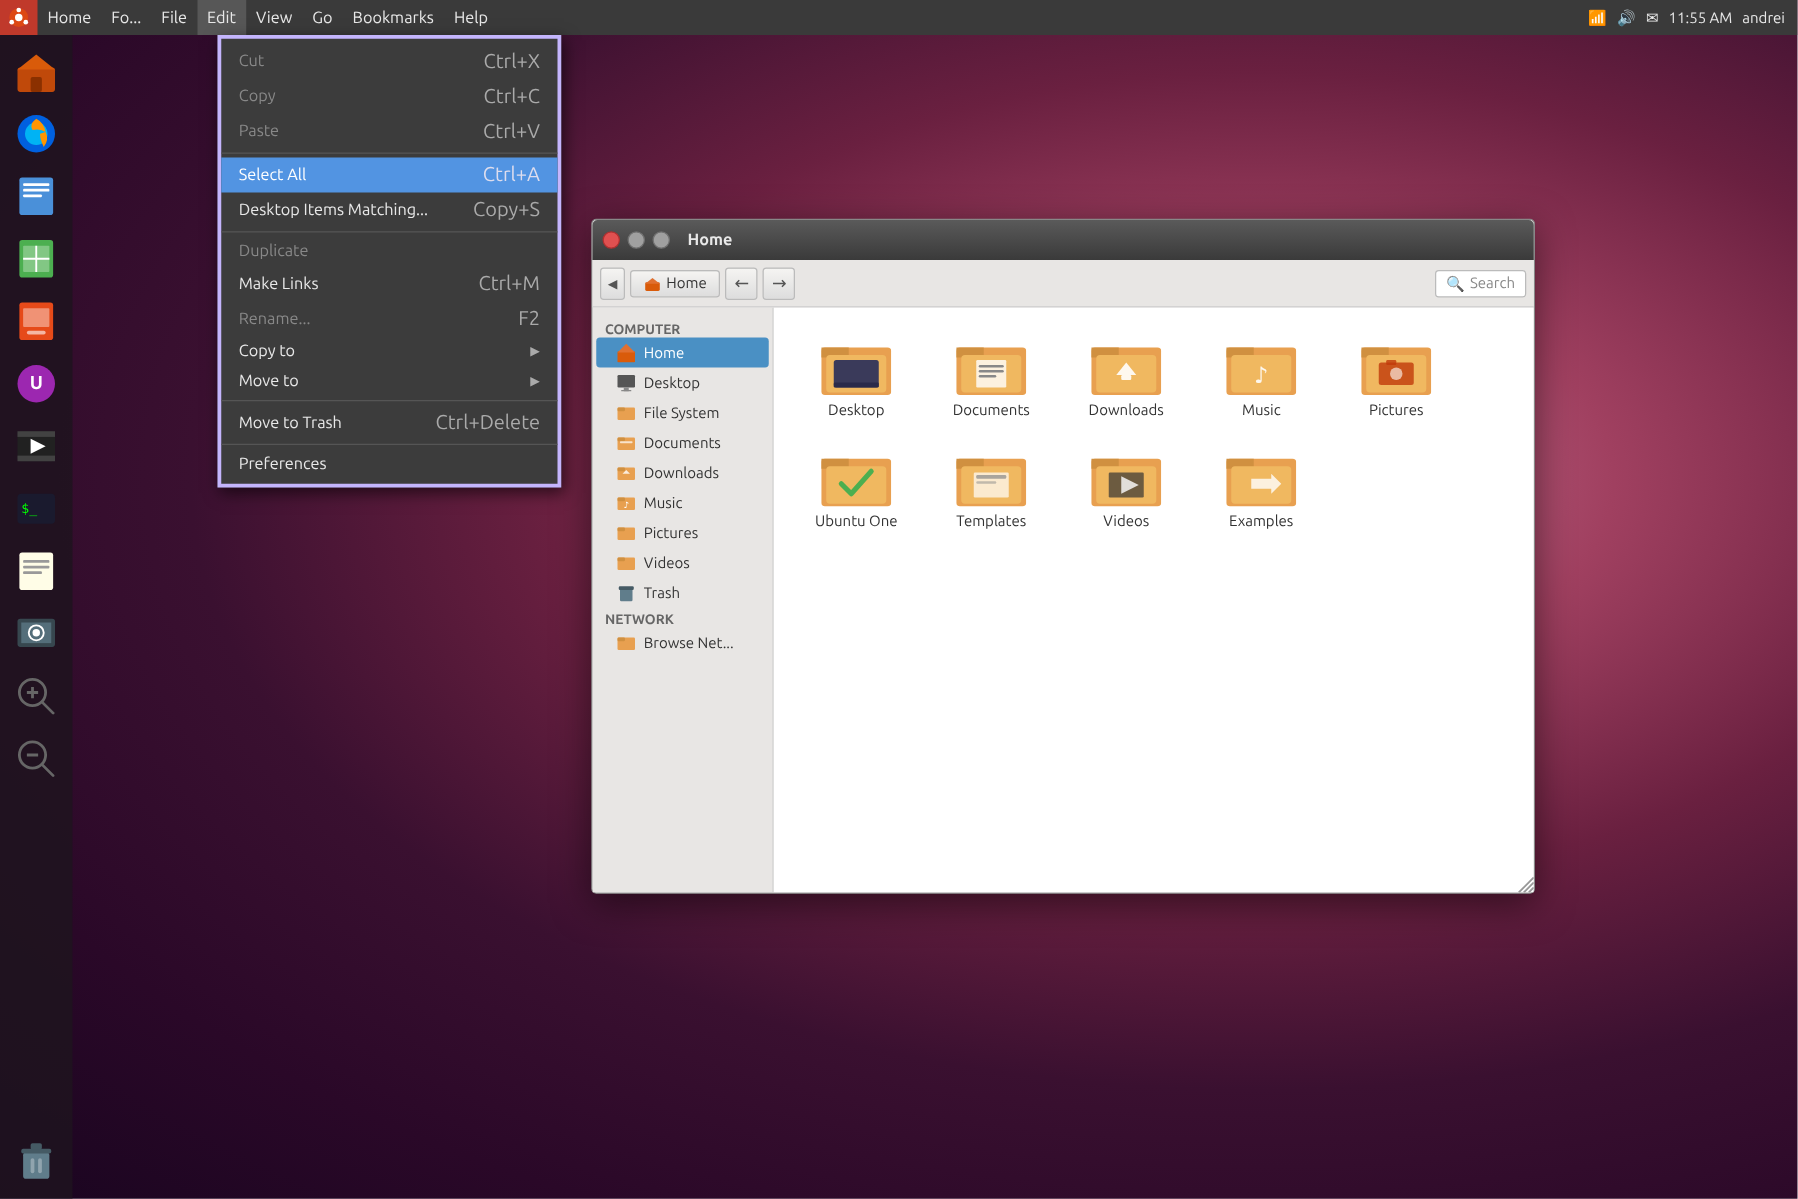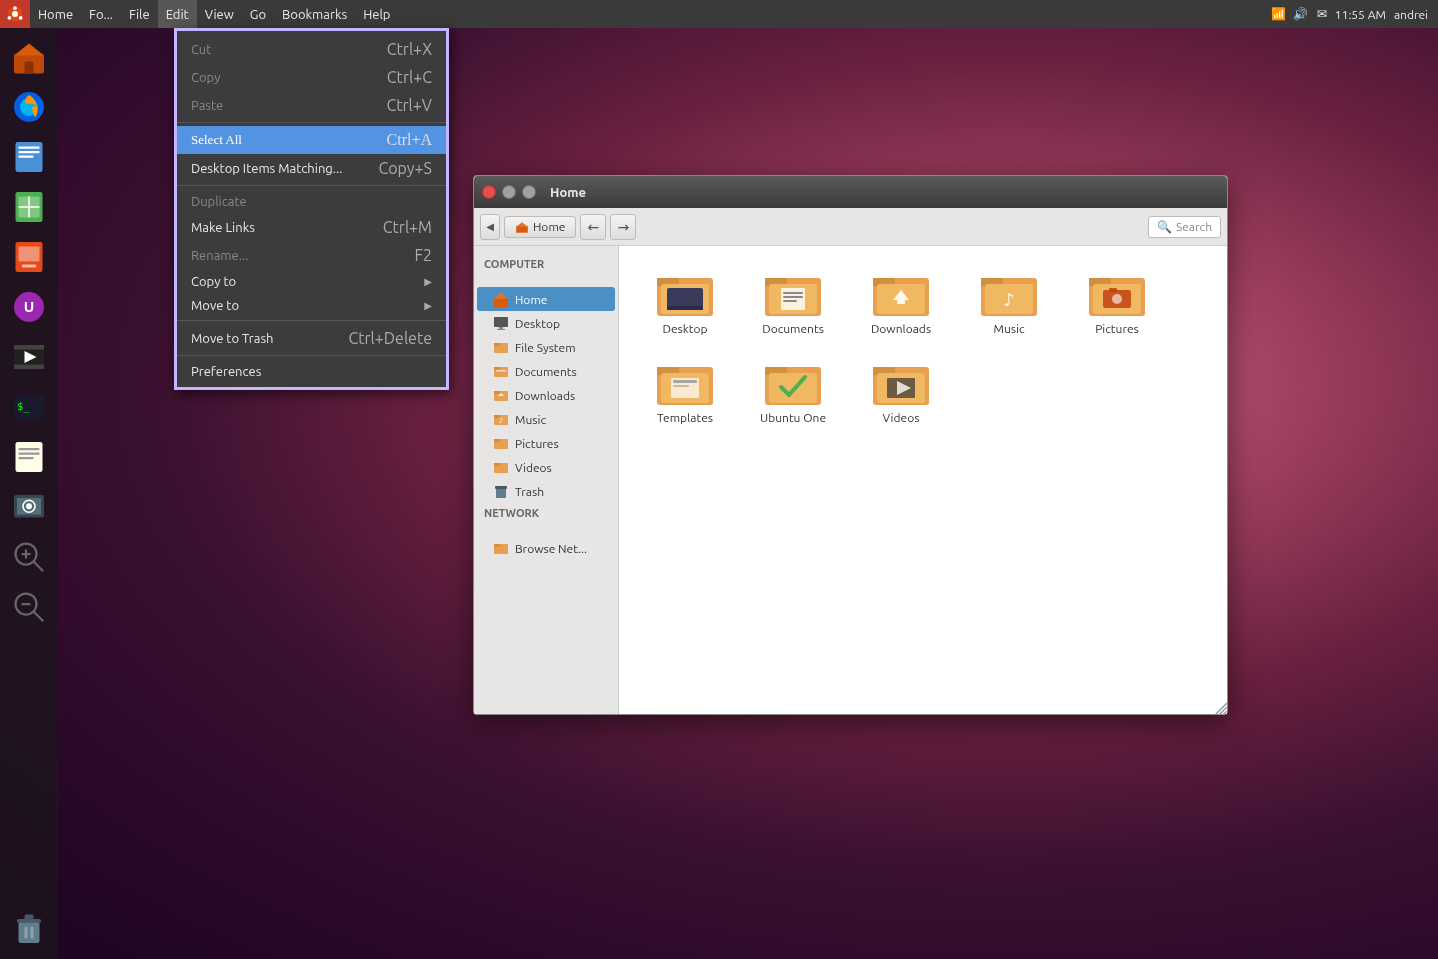--- a/index.html
+++ b/index.html
@@ -193,21 +193,21 @@
     }
     .fm-sidebar {
       width: 145px;
       background: #e8e6e4;
       border-right: 1px solid #ccc;
       overflow-y: auto;
       padding: 8px 0;
       font-size: 12px;
     }
     .fm-sidebar-section-label {
-      padding: 4px 10px 17px;
+      padding: 4px 10px 0;
       font-size: 11px;
       color: #666;
       font-weight: bold;
       text-transform: uppercase;
     }
     .fm-sidebar-item {
       padding: 4px 10px 4px 16px;
       display: flex;
       align-items: center;
       gap: 6px;
@@ -280,21 +280,20 @@
     .menu-item {
       display: flex;
       align-items: center;
       justify-content: space-between;
       padding: 5px 14px;
       cursor: pointer;
     }
     .menu-item.highlighted {
       background: #5294e2;
       color: white;
-      font-family: Liberation Serif, serif;
     }
     .menu-item.disabled {
       color: #888;
       cursor: default;
     }
     .menu-shortcut {
       color: #aaa;
       font-size: 16px;
     }
     .menu-item.highlighted .menu-shortcut { color: #dde; }
@@ -702,55 +701,67 @@
       </div>
 
 
       <div class="fm-folder-item">
         <div class="fm-folder-icon">
           <svg viewBox="0 0 56 48" width="56" height="48">
             <rect x="0" y="8" width="56" height="38" rx="3" fill="#e8a050"></rect>
             <rect x="0" y="8" width="22" height="8" rx="3 3 0 0" fill="#d09040"></rect>
             <rect x="4" y="14" width="48" height="30" rx="3" fill="#f0b860"></rect>
 
+            <polyline points="16,28 24,36 40,18" fill="none" stroke="#4caf50" stroke-width="4" stroke-linecap="round" stroke-linejoin="round"></polyline>
+          </svg>
+        </div>
+        <span class="fm-folder-label">Ubuntu One</span>
+      </div>
+
+      <div class="fm-folder-item">
+        <div class="fm-folder-icon">
+          <svg viewBox="0 0 56 48" width="56" height="48">
+            <rect x="0" y="8" width="56" height="38" rx="3" fill="#e8a050"></rect>
+            <rect x="0" y="8" width="22" height="8" rx="3 3 0 0" fill="#d09040"></rect>
+            <rect x="4" y="14" width="48" height="30" rx="3" fill="#f0b860"></rect>
+
             <rect x="14" y="19" width="28" height="20" rx="1" fill="white" opacity="0.7"></rect>
             <rect x="16" y="21" width="24" height="3" rx="1" fill="#888" opacity="0.7"></rect>
             <rect x="16" y="26" width="16" height="2" rx="1" fill="#888" opacity="0.5"></rect>
           </svg>
         </div>
         <span class="fm-folder-label">Templates</span>
       </div>
 
       <div class="fm-folder-item">
         <div class="fm-folder-icon">
           <svg viewBox="0 0 56 48" width="56" height="48">
             <rect x="0" y="8" width="56" height="38" rx="3" fill="#e8a050"></rect>
             <rect x="0" y="8" width="22" height="8" rx="3 3 0 0" fill="#d09040"></rect>
             <rect x="4" y="14" width="48" height="30" rx="3" fill="#f0b860"></rect>
 
-            <polyline points="16,28 24,36 40,18" fill="none" stroke="#4caf50" stroke-width="4" stroke-linecap="round" stroke-linejoin="round"></polyline>
-          </svg>
-        </div>
-        <span class="fm-folder-label">Ubuntu One</span>
-      </div>
-
-      <div class="fm-folder-item">
-        <div class="fm-folder-icon">
-          <svg viewBox="0 0 56 48" width="56" height="48">
-            <rect x="0" y="8" width="56" height="38" rx="3" fill="#e8a050"></rect>
-            <rect x="0" y="8" width="22" height="8" rx="3 3 0 0" fill="#d09040"></rect>
-            <rect x="4" y="14" width="48" height="30" rx="3" fill="#f0b860"></rect>
-
             <rect x="14" y="19" width="28" height="20" rx="1" fill="#333" opacity="0.7"></rect>
             <polygon points="24,22 24,36 38,29" fill="white" opacity="0.8"></polygon>
           </svg>
         </div>
         <span class="fm-folder-label">Videos</span>
       </div>
 
+      <div class="fm-folder-item">
+        <div class="fm-folder-icon">
+          <svg viewBox="0 0 56 48" width="56" height="48">
+            <rect x="0" y="8" width="56" height="38" rx="3" fill="#e8a050"></rect>
+            <rect x="0" y="8" width="22" height="8" rx="3 3 0 0" fill="#d09040"></rect>
+            <rect x="4" y="14" width="48" height="30" rx="3" fill="#f0b860"></rect>
+
+            <polygon points="20,24 36,24 36,20 44,28 36,36 36,32 20,32" fill="white" opacity="0.8"></polygon>
+          </svg>
+        </div>
+        <span class="fm-folder-label">Examples</span>
+      </div>
 
     </div>
   </div>
 
   <div class="fm-resize-handle">
     <svg width="14" height="14" viewBox="0 0 14 14">
         <path d="M2 14 L14 2 M6 14 L14 6 M10 14 L14 10" stroke="#999" stroke-width="1.5"></path>
       </svg>
   </div>
 </div>

